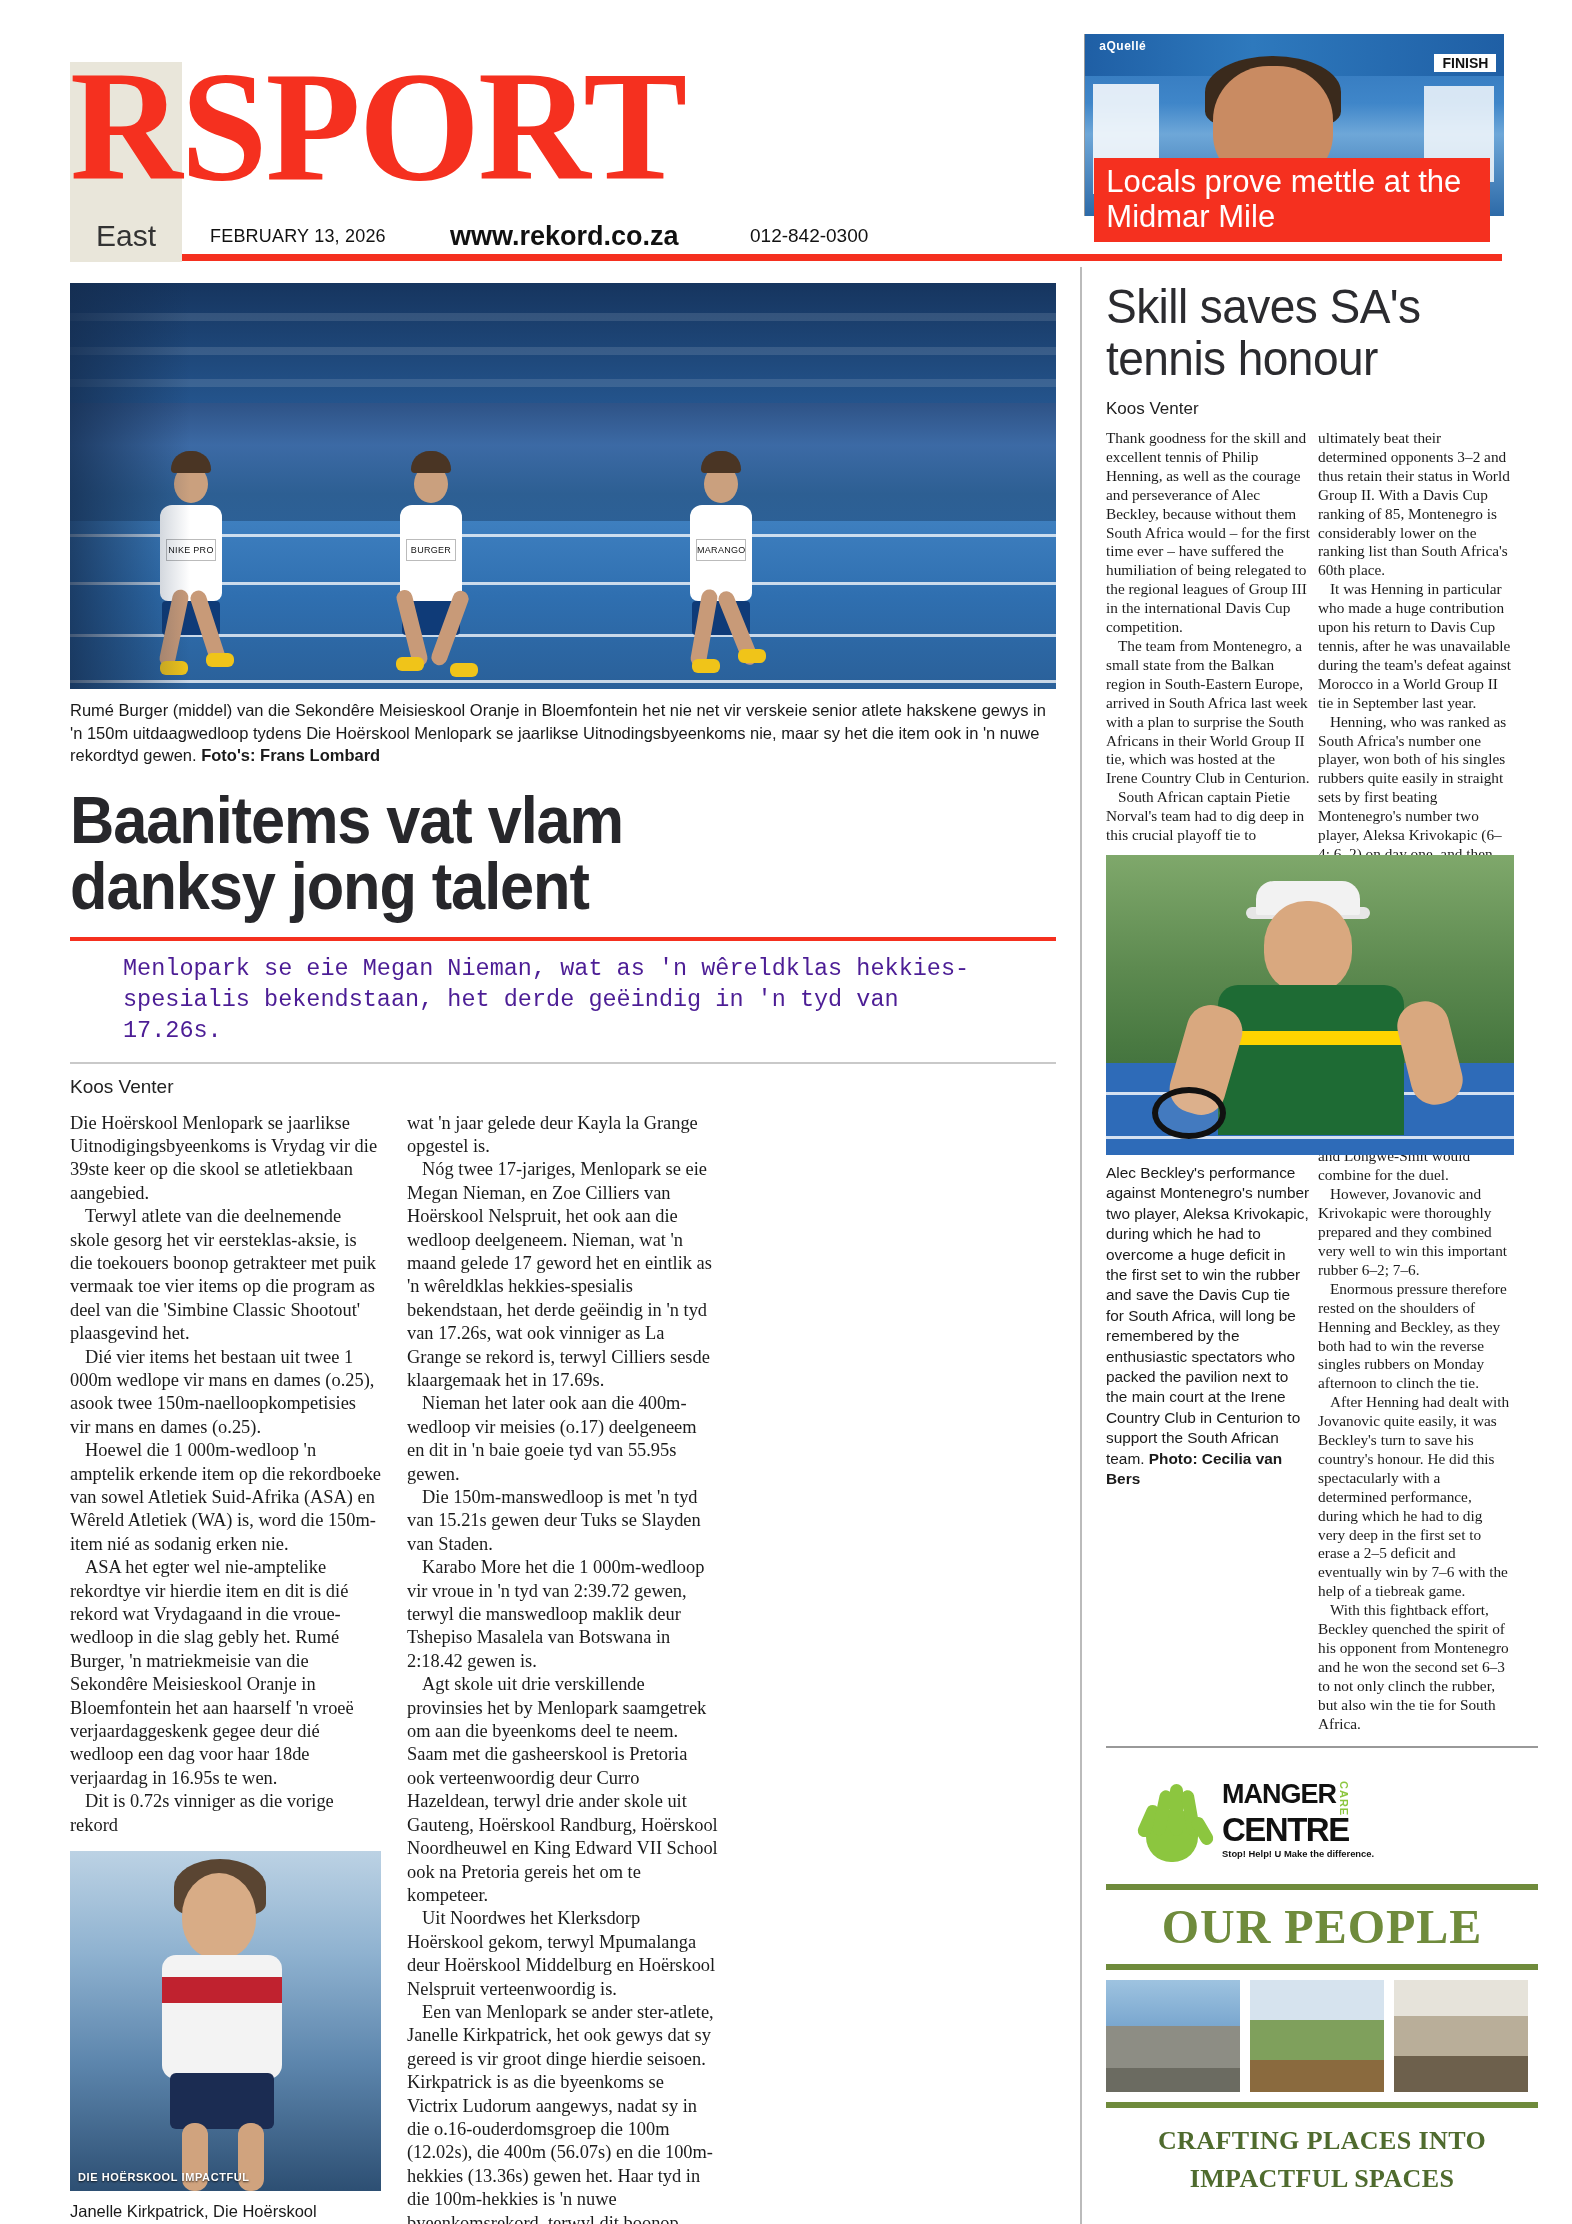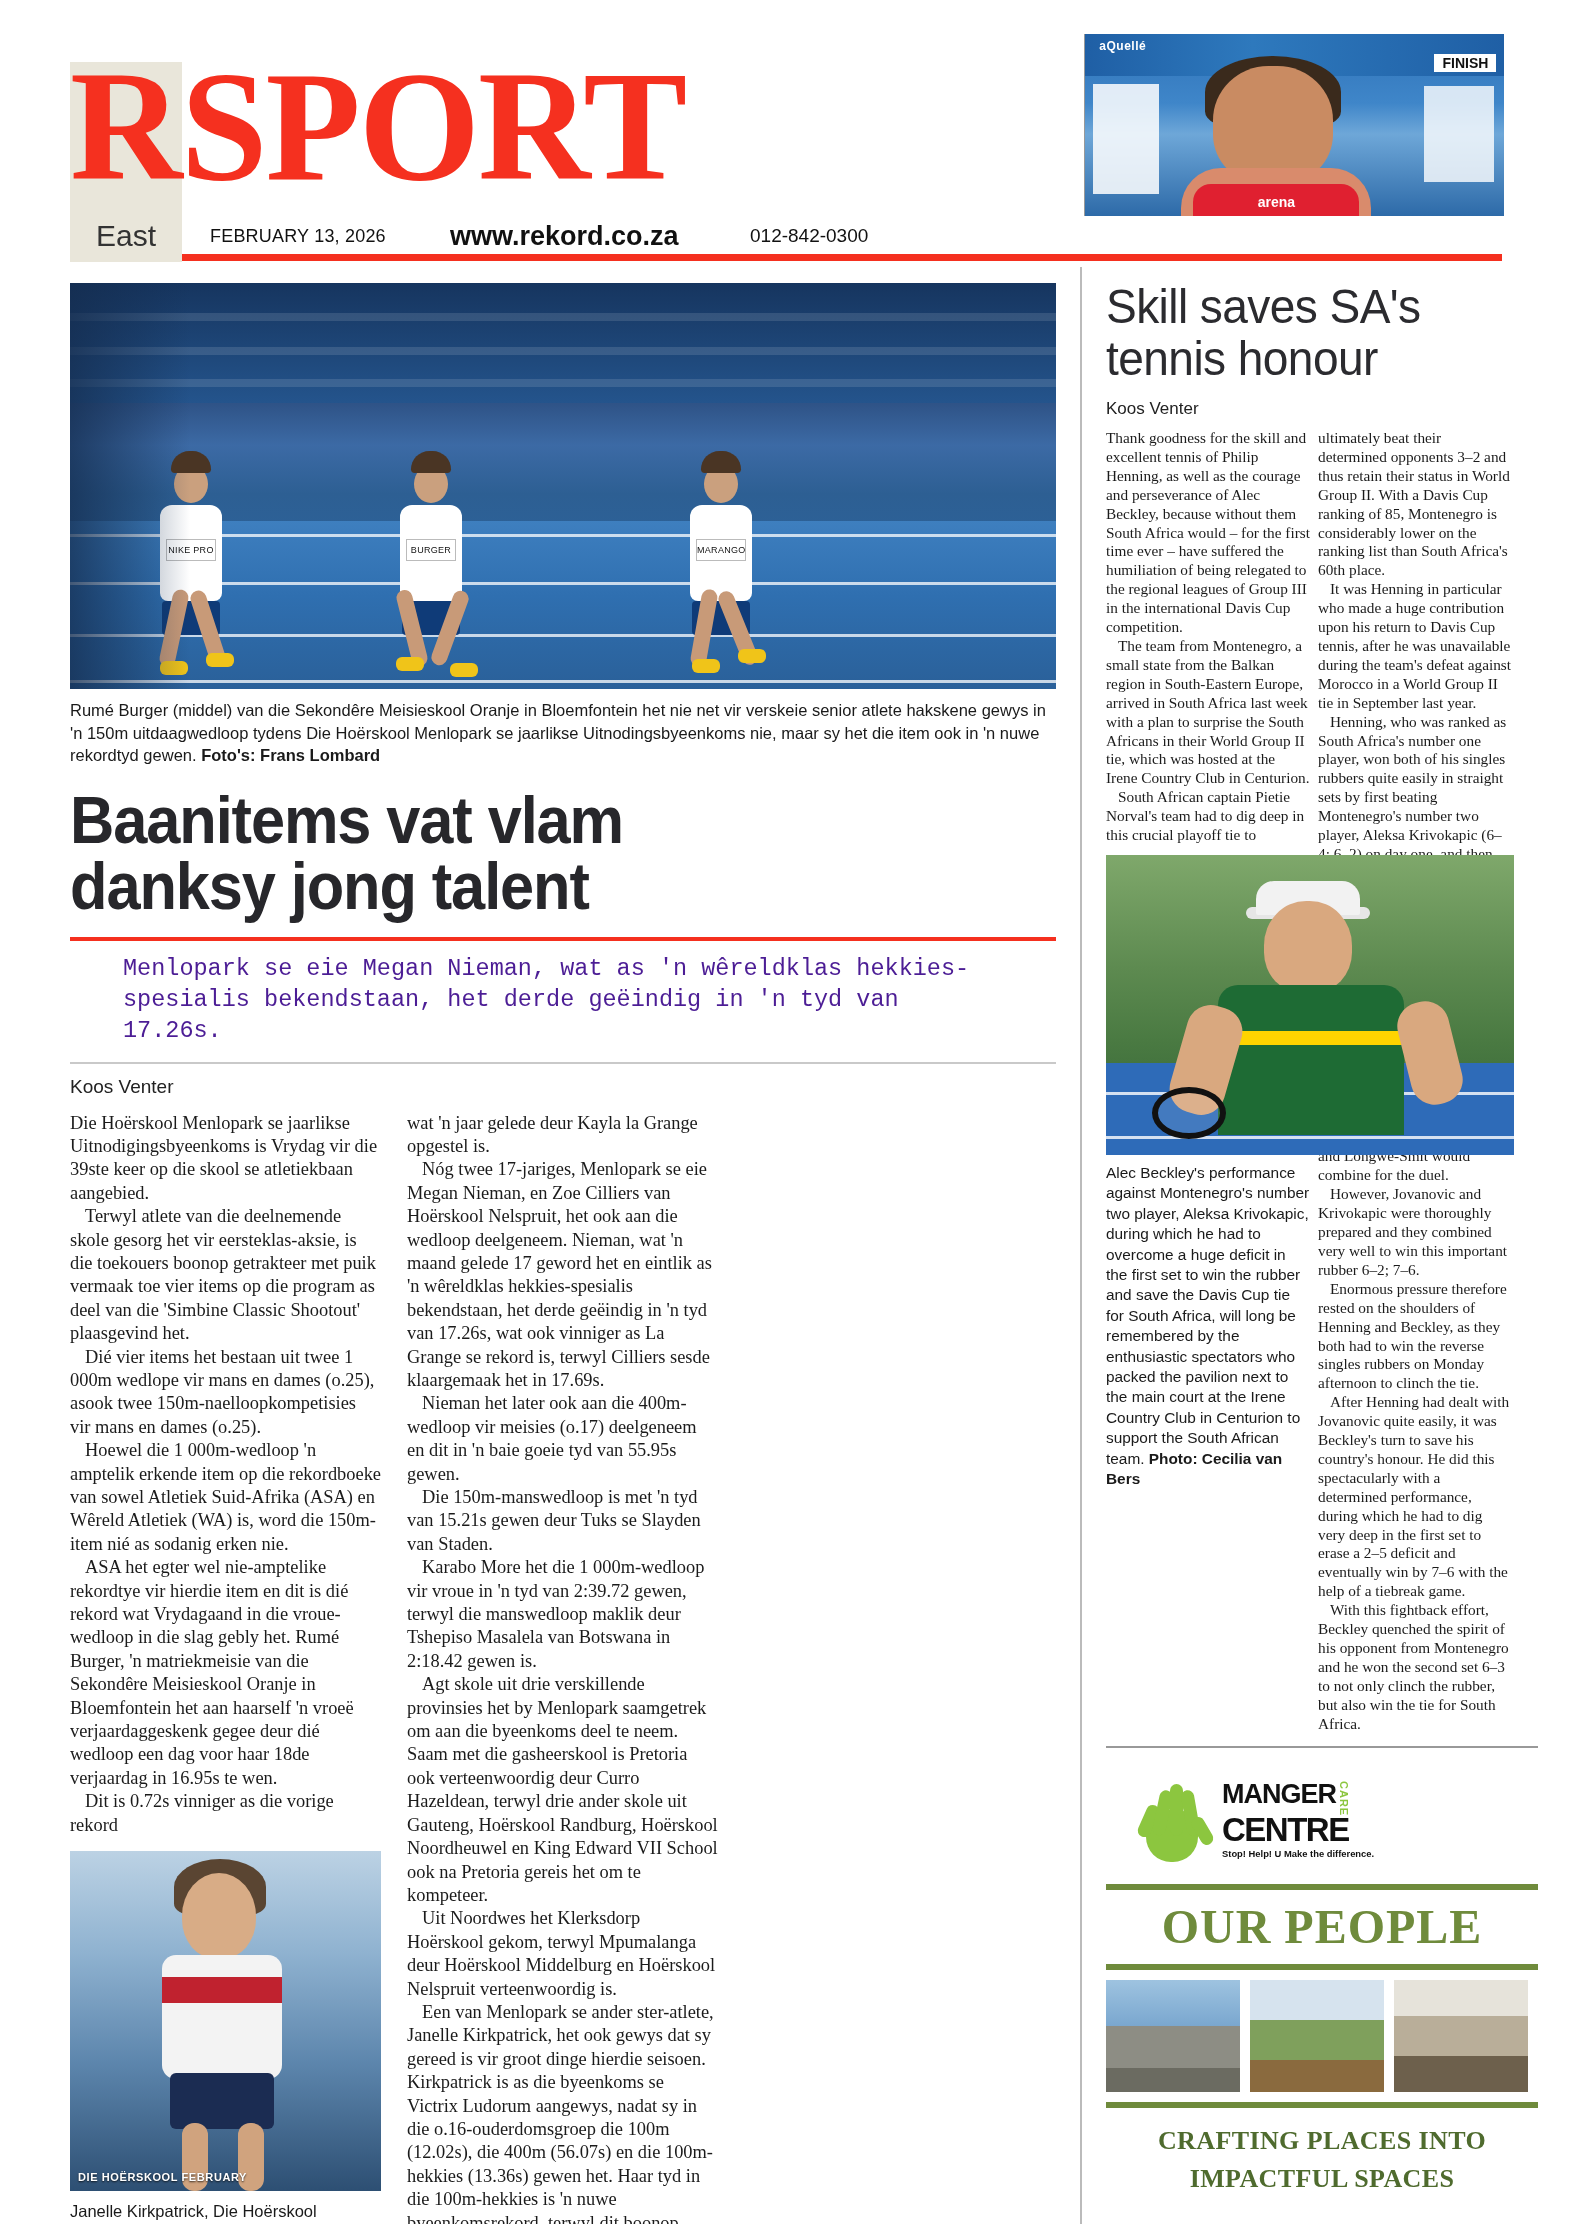--- a/index.html
+++ b/index.html
@@ -251,20 +251,21 @@
         <div class="promo-finish">FINISH</div>
         <div class="promo-sponsor"></div>
         <div class="promo-sponsor2"></div>
         <div class="promo-hair"></div>
         <div class="promo-head"></div>
         <div class="promo-torso"></div>
         <div class="promo-suit">
           <div class="promo-suit-txt">arena</div>
         </div>
       </div>
+      <div class="promo-box">Locals prove mettle at the Midmar Mile</div>
     </div>
   </div>
 
   <div class="rule-red"></div>
   <div style="height:6px"></div>
 
   <div class="content">
 
     <div class="col-left">
 
@@ -342,21 +343,21 @@
           <p>Dit is 0.72s vinniger as die vorige rekord</p>
 
           <div class="photo2">
             <div class="p2-hair"></div>
             <div class="p2-head"></div>
             <div class="p2-body"></div>
             <div class="p2-stripe"></div>
             <div class="p2-short"></div>
             <div class="p2-legL"></div>
             <div class="p2-legR"></div>
-            <div class="p2-label">DIE HOËRSKOOL FEBRUARY</div>
+            <div class="p2-label">DIE HOËRSKOOL IMPACTFUL</div>
           </div>
           <div class="cap2">Janelle Kirkpatrick, Die Hoërskool Menlopark se briljante o.16-atleet, se drie goue medaljes en een rekord wat 1 000 APE-punte werd is, het aan haar die toekenning as Victrix Ludorum by Vrydag se 39ste Jaarlikse Uitnodingsbyeenkoms van haar skool besorg.</div>
         </div>
 
         <div class="bodycol">
           <p>wat 'n jaar gelede deur Kayla la Grange opgestel is.</p>
           <p>Nóg twee 17-jariges, Menlopark se eie Megan Nieman, en Zoe Cilliers van Hoërskool Nelspruit, het ook aan die wedloop deelgeneem. Nieman, wat 'n maand gelede 17 geword het en eintlik as 'n wêreldklas hekkies-spesialis bekendstaan, het derde geëindig in 'n tyd van 17.26s, wat ook vinniger as La Grange se rekord is, terwyl Cilliers sesde klaargemaak het in 17.69s.</p>
           <p>Nieman het later ook aan die 400m-wedloop vir meisies (o.17) deelgeneem en dit in 'n baie goeie tyd van 55.95s gewen.</p>
           <p>Die 150m-manswedloop is met 'n tyd van 15.21s gewen deur Tuks se Slayden van Staden.</p>
           <p>Karabo More het die 1 000m-wedloop vir vroue in 'n tyd van 2:39.72 gewen, terwyl die manswedloop maklik deur Tshepiso Masalela van Botswana in 2:18.42 gewen is.</p>

